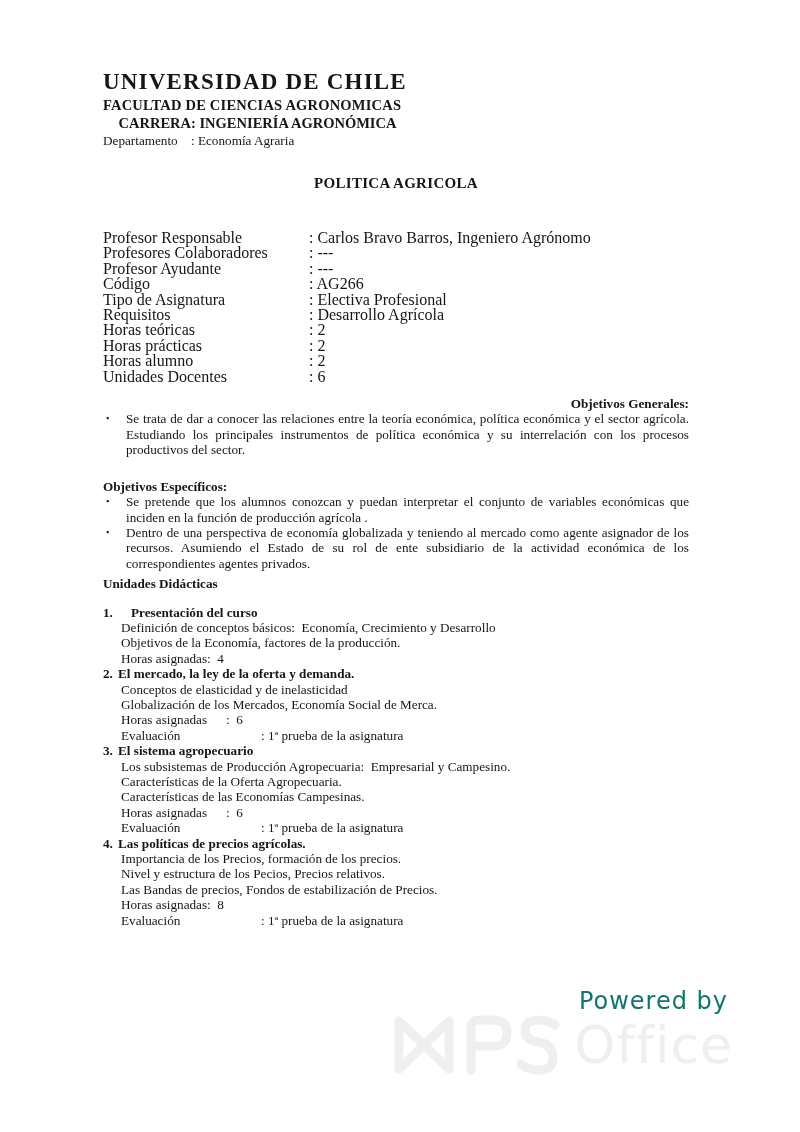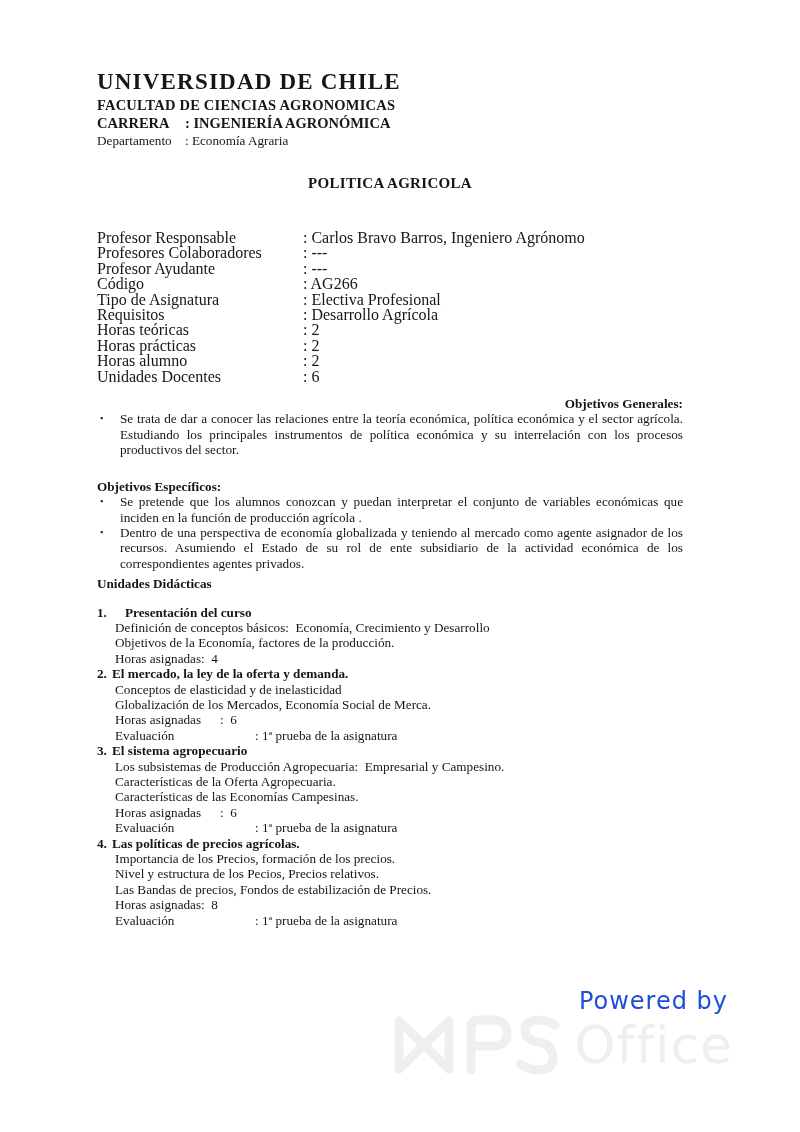--- a/index.html
+++ b/index.html
@@ -1,26 +1,26 @@
 <!DOCTYPE html>
 <html><head>
 <meta charset="utf-8">
 <style>
   html,body{margin:0;padding:0;background:#ffffff;}
   .page{
     position:relative;width:800px;height:1132px;background:#ffffff;overflow:hidden;
     font-family:"Liberation Serif",serif;color:#161616;
   }
-  .content{position:absolute;left:97px;top:68px;width:586px;}
+  .content{position:absolute;left:103px;top:68px;width:586px;}
 
   
   .university{font-size:23px;font-weight:bold;letter-spacing:1.2px;line-height:28px;}
   .faculty{font-size:14.5px;font-weight:bold;line-height:18px;letter-spacing:.2px;}
   .hrow{display:flex;line-height:18px;}
-  .hrow.carrera{font-size:14.5px;font-weight:bold;}
+  .hrow.carrera{font-size:14.5px;font-weight:bold;text-align:right;}
   .hrow.departamento{font-size:13.2px;}
   .hrow .hlabel{flex:none;width:88px;}
   .hrow .hvalue{white-space:pre-wrap;}
 
   .course-title{margin-top:24px;text-align:center;font-weight:bold;font-size:15px;line-height:18px;letter-spacing:.3px;}
 
   
   .info-table{margin-top:38px;}
   .info-row{display:flex;font-size:16px;line-height:15.4px;gap:33px;}
   .info-label{flex:none;width:173px;}
@@ -161,21 +161,21 @@
           <div class="unit-line">Importancia de los Precios, formación de los precios.</div>
           <div class="unit-line">Nivel y estructura de los Pecios, Precios relativos.</div>
           <div class="unit-line">Las Bandas de precios, Fondos de estabilización de Precios.</div>
           <div class="unit-line">Horas asignadas:  8</div>
           <div class="unit-line"><span class="line-label tab-eval">Evaluación</span><span class="line-value">: 1ª prueba de la asignatura</span></div>
         </div>
       </div>
 
   </div>
 
-  <div class="powered" style="color: #1d4ed8;">Powered by</div>
+  <div class="powered" style="color: #0f766e;">Powered by</div>
   <div class="logo-row">
     <svg width="168" height="62" viewBox="0 0 168 62">
       <g fill="none" stroke-width="9" stroke-linejoin="round" stroke-linecap="round" class="wps-stroke" stroke="#efefef">
         <path d="M5,7 L5,55 L55,7 L55,55 Z"></path>
         <path d="M77,56 L77,14 Q77,6 85,6 L99,6 Q113,6 113,19 Q113,32 99,32 L81,32"></path>
         <path d="M161,11 Q154,6 144,6 Q131,6 131,16 Q131,26 144,28 Q159,30 159,44 Q159,56 145,56 Q134,56 127,50"></path>
       </g>
     </svg>
     <div class="office-text" style="color: rgb(239, 239, 239);">Office</div>
   </div>

